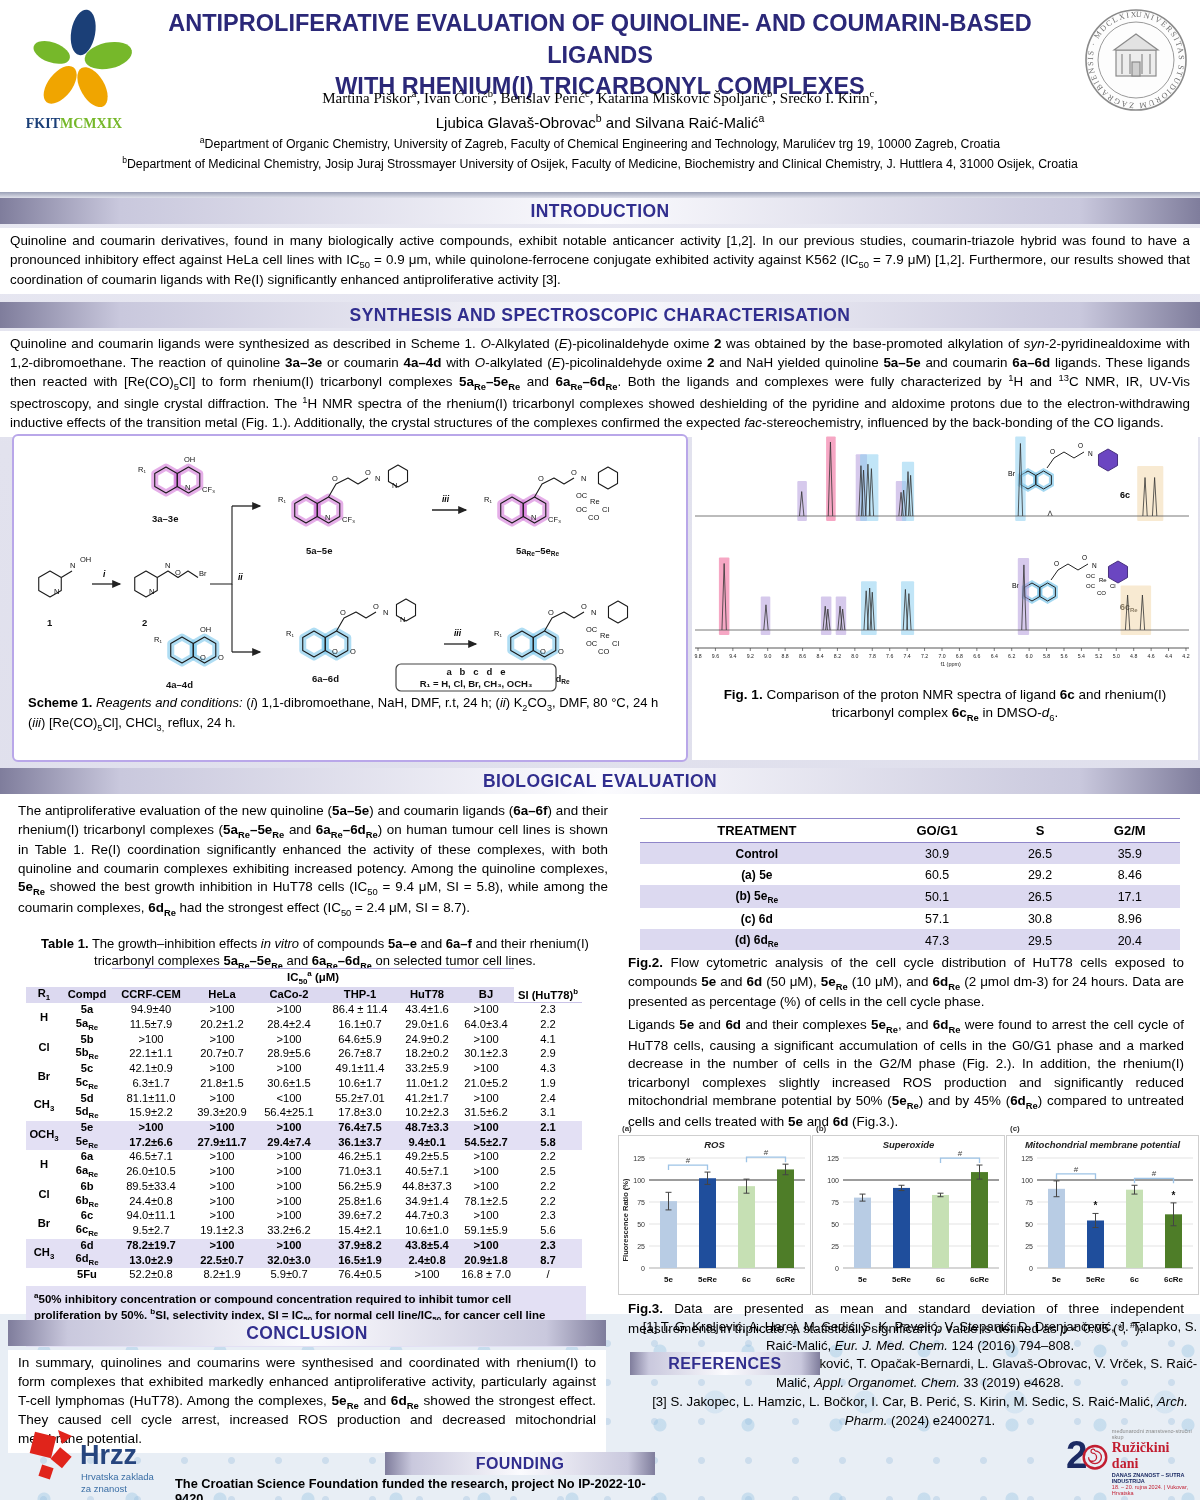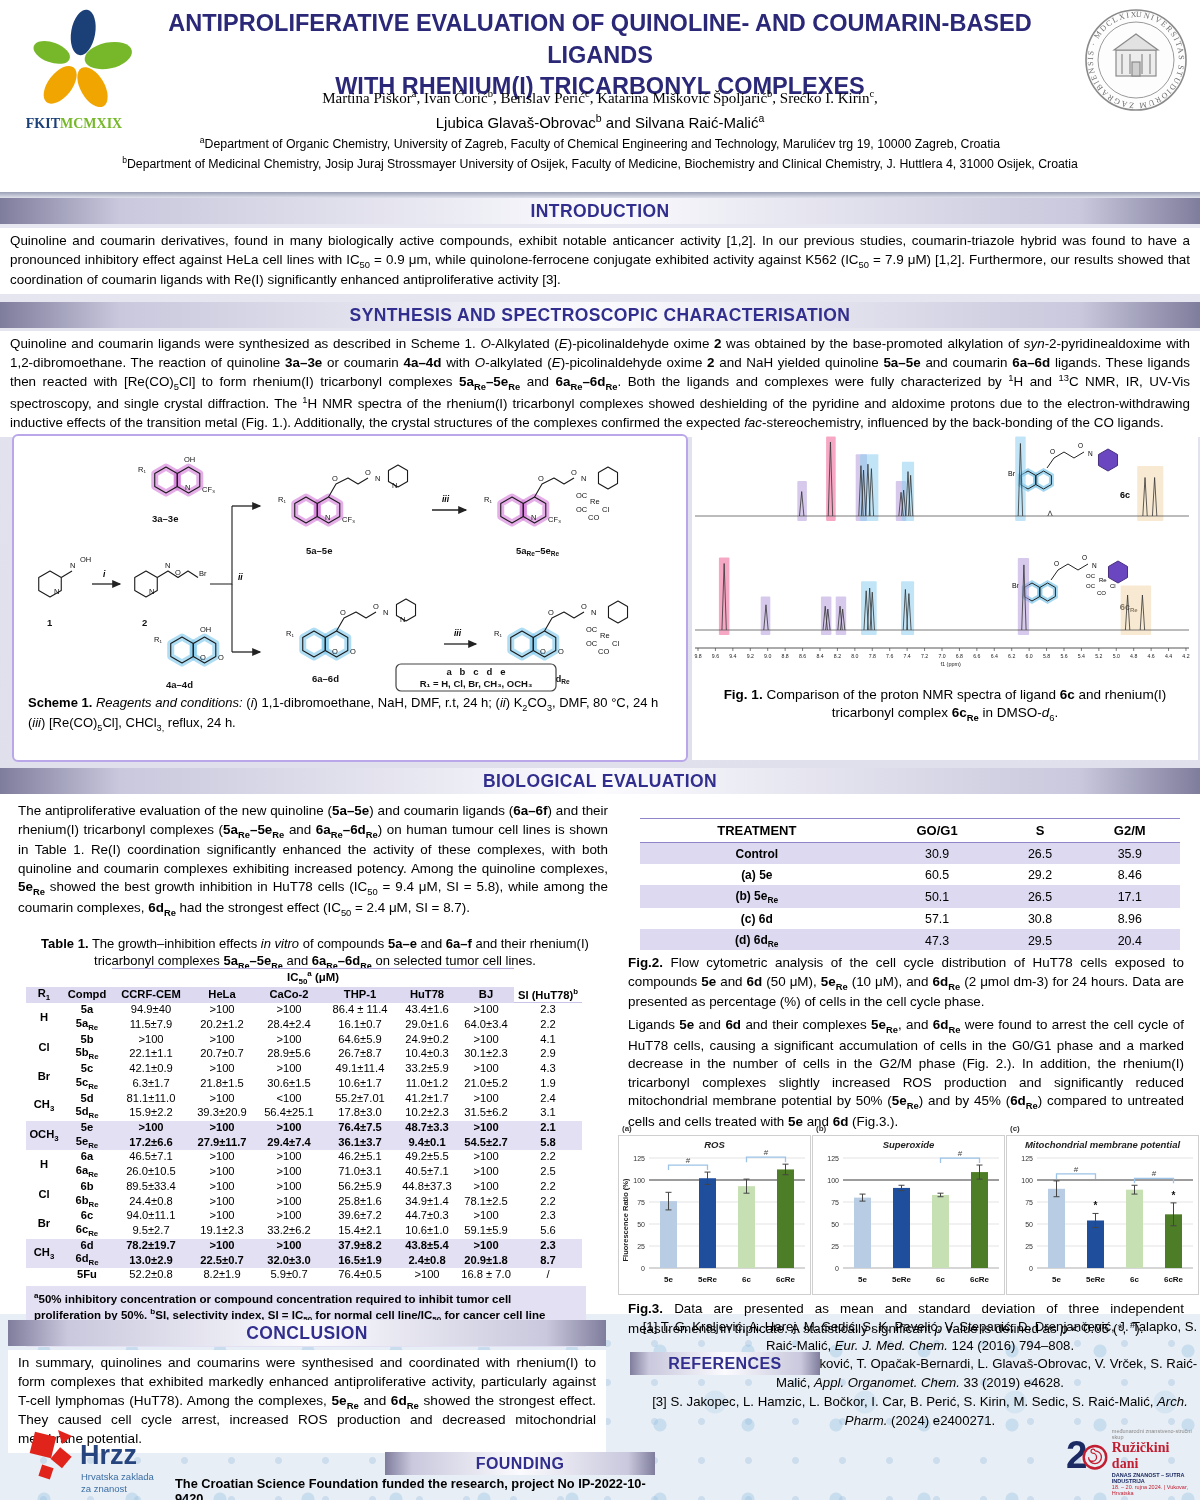--- a/index.html
+++ b/index.html
@@ -522,21 +522,21 @@
             <td>24.9±0.2</td>
             <td>&gt;100</td>
             <td>4.1</td>
           </tr>
           <tr>
             <td class="compd">5b<sub>Re</sub></td>
             <td>22.1±1.1</td>
             <td>20.7±0.7</td>
             <td>28.9±5.6</td>
             <td>26.7±8.7</td>
-            <td>10.4±0.3</td>
+            <td>18.2±0.2</td>
             <td>30.1±2.3</td>
             <td>2.9</td>
           </tr>
           <tr>
             <td class="r1" rowspan="2">Br</td>
             <td class="compd">5c</td>
             <td>42.1±0.9</td>
             <td>&gt;100</td>
             <td>&gt;100</td>
             <td>49.1±11.4</td>

